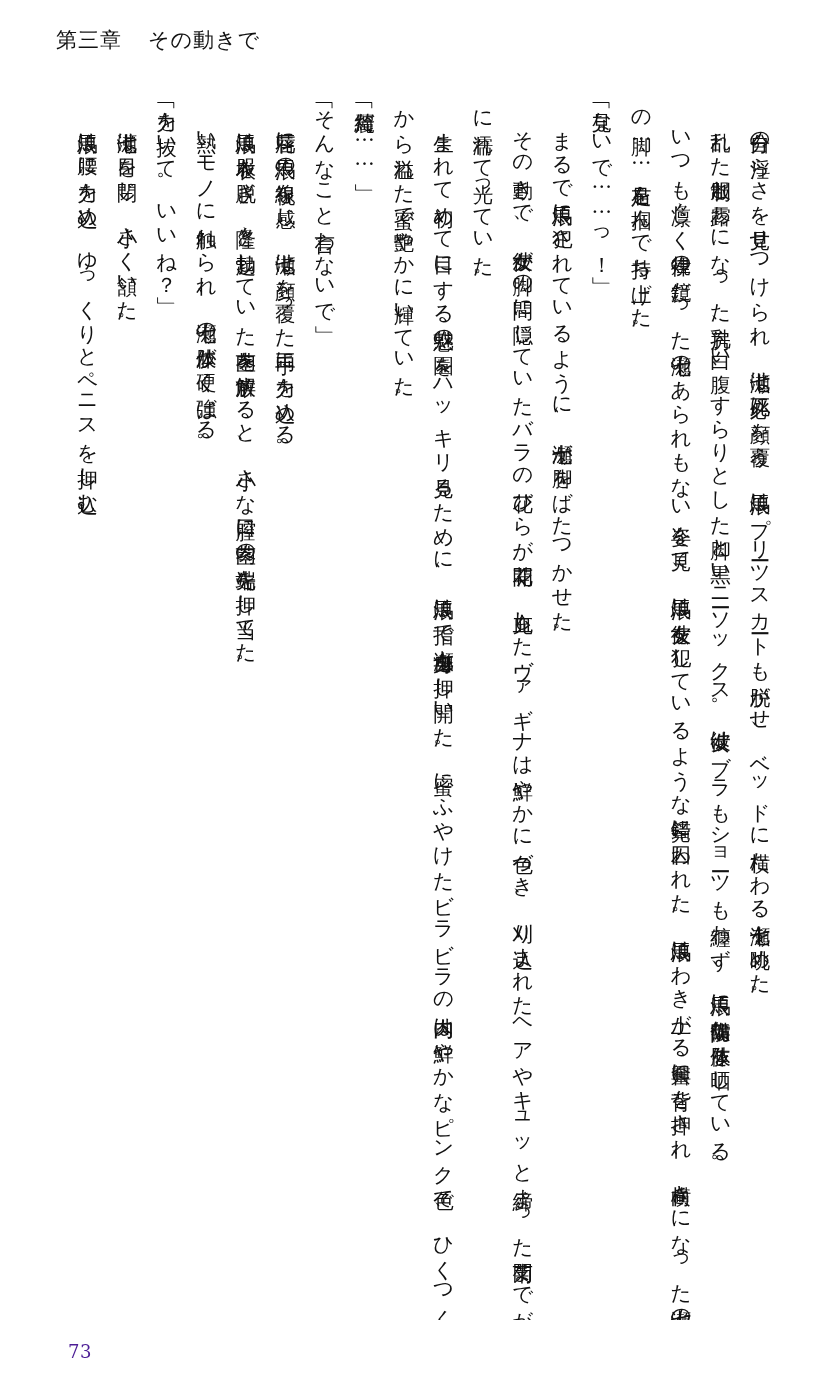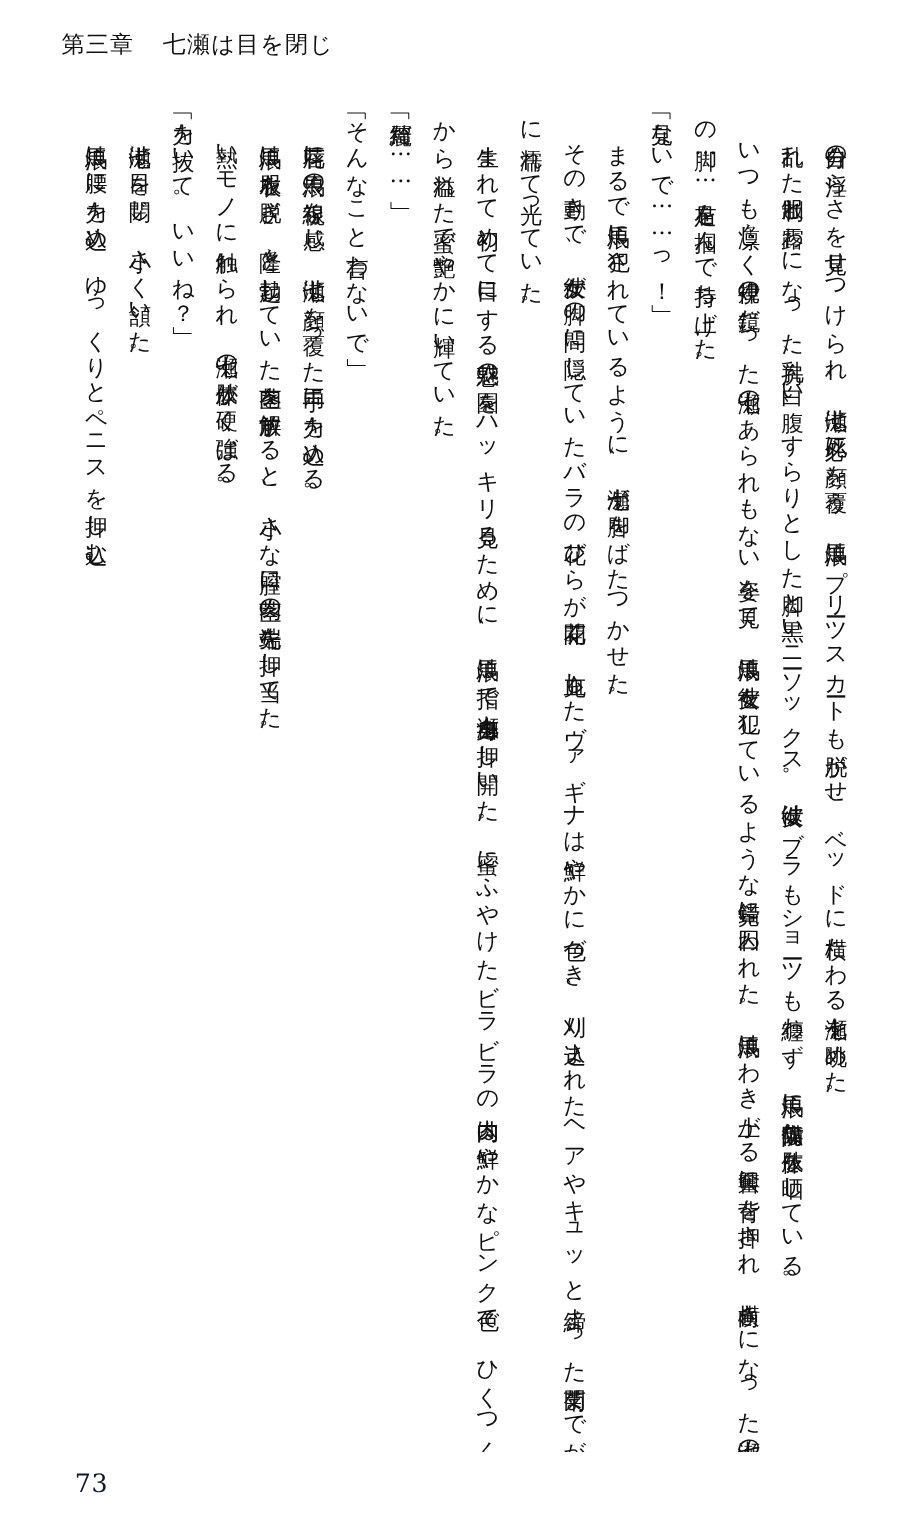--- a/index.html
+++ b/index.html
@@ -66,33 +66,33 @@
   }
   #body-text p.noindent {
     text-indent: 0;
   }
 
   
   #page-number {
     position: absolute;
     left: 68px;
     bottom: 38px;
-    font-size: 23px;
-    color: #0f172a;
+    font-size: 18px;
+    color: #4c1d95;
     letter-spacing: 0.5px;
     text-align: center;
   }
 </style>
 </head>
 <body>
 
 <div id="page">
 
   <div id="chapter-header">
-    <span class="chap-num">第三章</span><span class="chap-title">七瀬は目を閉じ</span>
+    <span class="chap-num">第三章</span><span class="chap-title">その動きで</span>
   </div>
 
   <div id="body-text">
       <p class="indent">自分の淫らさを見せつけられ、七瀬は必死に顔を覆う。浪馬はプリーツスカートも脱がせ、ベッドに横たわる七瀬を眺めた。</p>
       <p class="indent">乱れた制服と露わになった乳房、白い腹、すらりとした脚と黒いニーソックス。彼女はブラもショーツも纏わず、浪馬に無防備な肢体を晒している。</p>
       <p class="indent">いつも凛々しく規律の鏡だった七瀬のあられもない姿を見て、浪馬は彼女を犯しているような錯覚に囚われた。浪馬はわき上がる興奮に背を押され、横向きになった七瀬の上側の脚……右足を掴んで持ち上げた。</p>
       <p class="noindent">「見ないで……っ！」</p>
       <p class="indent">まるで浪馬に犯されているように、七瀬が脚をばたつかせた。</p>
       <p class="indent">その動きで、彼女が脚の間に隠していたバラの花びらが花開く。充血したヴァギナは鮮やかに色づき、刈り込まれたヘアやキュッと締まった菊門までが蜜に濡れて光っていた。</p>
       <p class="indent">生まれて初めて目にする魅惑の園をハッキリ見るために、浪馬は指で七瀬自身を押し開いた。蜜にふやけたビラビラの内肉は鮮やかなピンク色で、ひくつく淫穴から溢れた蜜で艶やかに輝いていた。</p>

